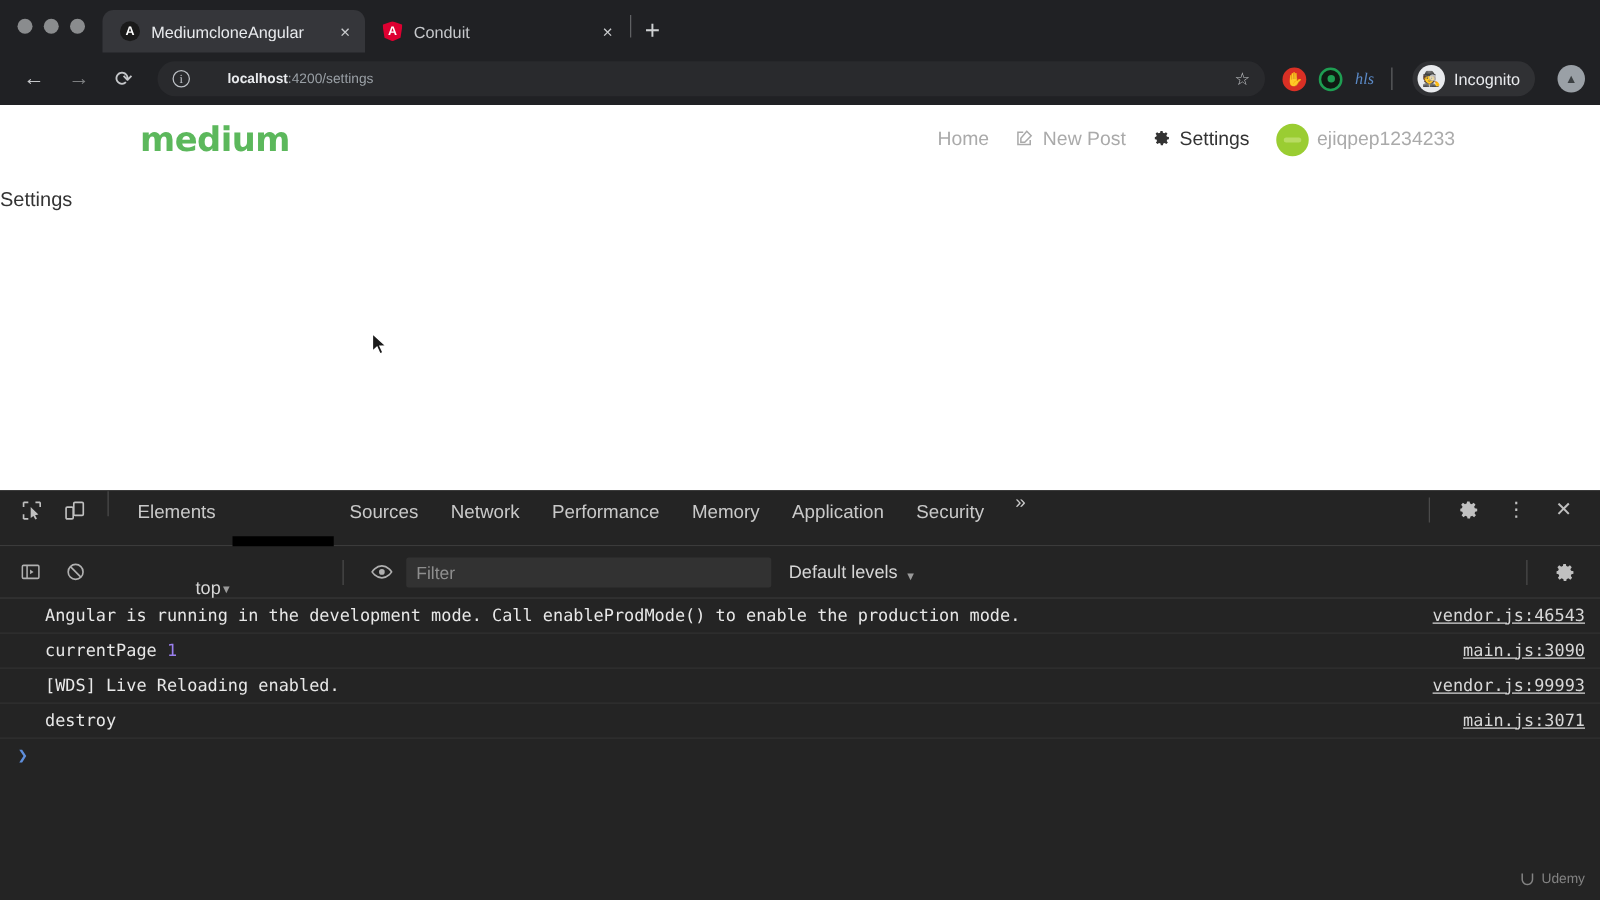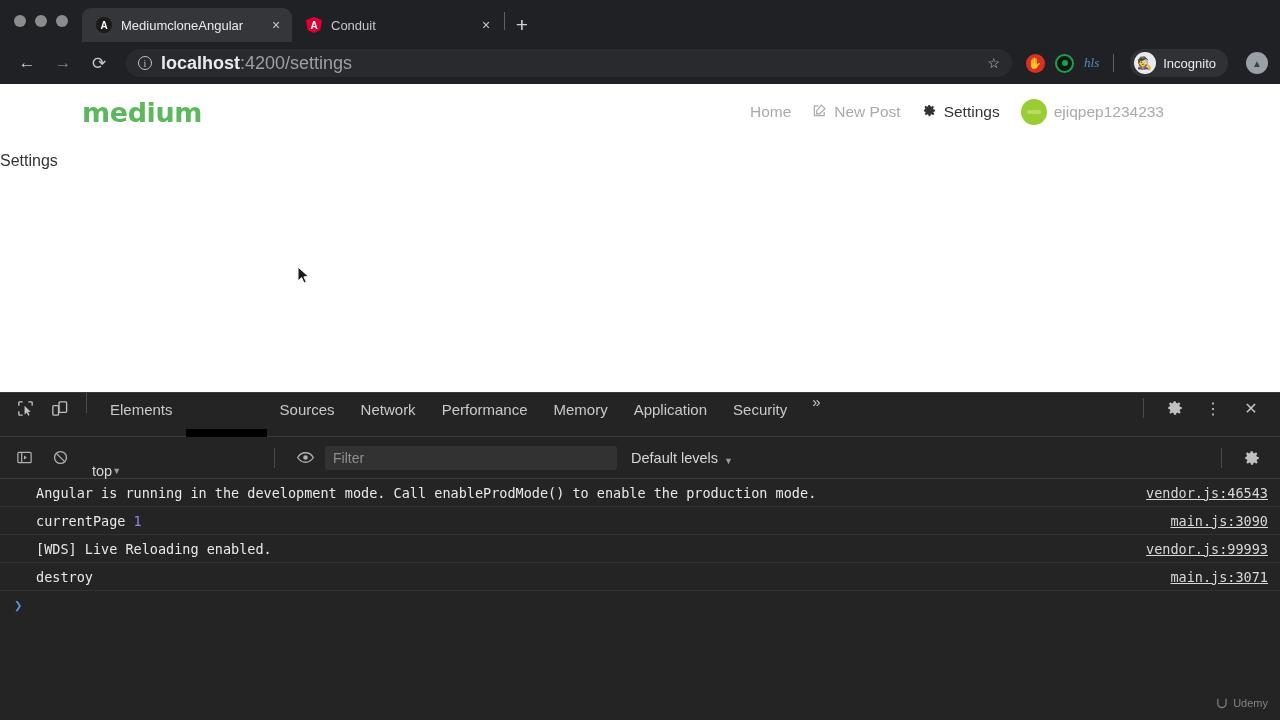--- a/index.html
+++ b/index.html
@@ -42,21 +42,21 @@
             color: #c5c7ca; font-size: 17px; border-radius: 50%; }
   .navbtn.dim { color: #7c7e80; }
 
   .urlbox {
     flex: 1; height: 28px; background: #292a2d; border-radius: 14px;
     display: flex; align-items: center; padding: 0 12px; gap: 9px; margin-left: 6px;
   }
   .info-ic { width: 14px; height: 14px; border: 1.4px solid #bdc1c6; border-radius: 50%;
              color: #bdc1c6; font-size: 10px; display: flex; align-items: center;
              justify-content: center; font-family: "Liberation Serif", serif; flex-shrink: 0; }
-  .url-txt { font-size: 18px; color: #9aa0a6; }
+  .url-txt { font-size: 11px; color: #9aa0a6; margin-left: 21px; }
   .url-txt .host { color: #e8eaed; font-weight: bold; }
   .star { color: #c5c7ca; font-size: 14px; margin-left: auto; }
 
   .ext-bar { display: flex; align-items: center; gap: 10px; padding-left: 8px; }
   .ext { width: 19px; height: 19px; border-radius: 50%; display: flex;
          align-items: center; justify-content: center; font-size: 11px; }
   .ext-red { background: #d93025; color: #fff; }
   .ext-ring { border: 2.5px solid #1e9e52; background: #101a12; }
   .ext-ring i { width: 6px; height: 6px; border-radius: 50%; background: #1e9e52; display: block; }
   .ext-txt { color: #5b8ac7; font-style: italic; font-size: 13px; font-family: "Liberation Serif", serif; }
@@ -70,21 +70,21 @@
               display: flex; align-items: center; justify-content: center; font-size: 12px; color: #202124; }
   .incog-lbl { color: #e8eaed; font-size: 13px; }
   .profile-av { width: 22px; height: 22px; border-radius: 50%; background: #9aa0a6;
                 margin-left: 8px; display: flex; align-items: center; justify-content: center;
                 font-size: 10px; color: #3c4043; }
 
   
   .page { width: 1280px; height: 308px; background: #fff; position: relative; }
   .site-header {
     height: 56px; display: flex; align-items: center;
-    padding: 0 116px 0 82px; justify-content: space-between;
+    padding: 0 116px 0 112px; justify-content: space-between;
   }
   .brand { font-size: 27px; font-weight: bold; color: #5cb85c; letter-spacing: -0.4px;
            font-family: "DejaVu Sans", sans-serif; }
   .nav { display: flex; align-items: center; gap: 21px; }
   .nav-item { display: flex; align-items: center; gap: 7px; font-size: 15.5px; color: #aaaaaa; }
   .nav-item.active { color: #333333; font-weight: 500; }
   .nav-ic { font-size: 14px; }
   .avatar-sm { width: 26px; height: 26px; border-radius: 50%; background: #9acd32;
                position: relative; overflow: hidden; }
   .avatar-sm::after { content: ""; position: absolute; left: 6px; top: 11px; width: 14px; height: 4px;
@@ -108,21 +108,21 @@
   .dt-tab { font-size: 15px; color: #c9c9c9; padding: 8px 13px; white-space: nowrap; }
   .dt-tab.active { background: #000000; color: #ffffff; margin-top: 36px; }
   .dt-more { color: #c9c9c9; font-size: 15px; padding: 0 12px; }
   .dt-right { margin-left: auto; display: flex; align-items: center; gap: 4px; padding-right: 4px; }
   .dt-right .dt-icbtn { font-size: 16px; }
 
   .dt-filterbar { height: 42px; background: #242424; display: flex; align-items: center;
                   padding: 0 8px; border-bottom: 1px solid #3b3b3b; gap: 4px; }
   .fb-ic { width: 32px; height: 28px; display: flex; align-items: center; justify-content: center;
            color: #b0b0b0; font-size: 15px; }
-  .ctx-select { display: flex; align-items: center; justify-content: flex-start;
+  .ctx-select { display: flex; align-items: center; justify-content: center;
                 width: 180px; padding: 0 10px 0 12px; color: #d6d6d6; font-size: 14.5px; margin-top: 26px; }
   .ctx-select .caret { font-size: 9px; color: #9a9a9a; }
   .filter-input { flex: 0 0 292px; height: 24px; background: #323232; border-radius: 2px;
                   display: flex; align-items: center; padding: 0 8px; color: #8e8e8e; font-size: 14px; }
   .levels { color: #d6d6d6; font-size: 14.5px; padding: 0 10px; display: flex; align-items: flex-end; gap: 6px; }
   .levels .caret { font-size: 9px; color: #9a9a9a; }
 
   .console-body { flex: 1; background: #242424; overflow: hidden; }
   .log-row { height: 28px; display: flex; align-items: center; justify-content: space-between;
              padding: 0 12px 0 36px; border-bottom: 1px solid #313131; }

